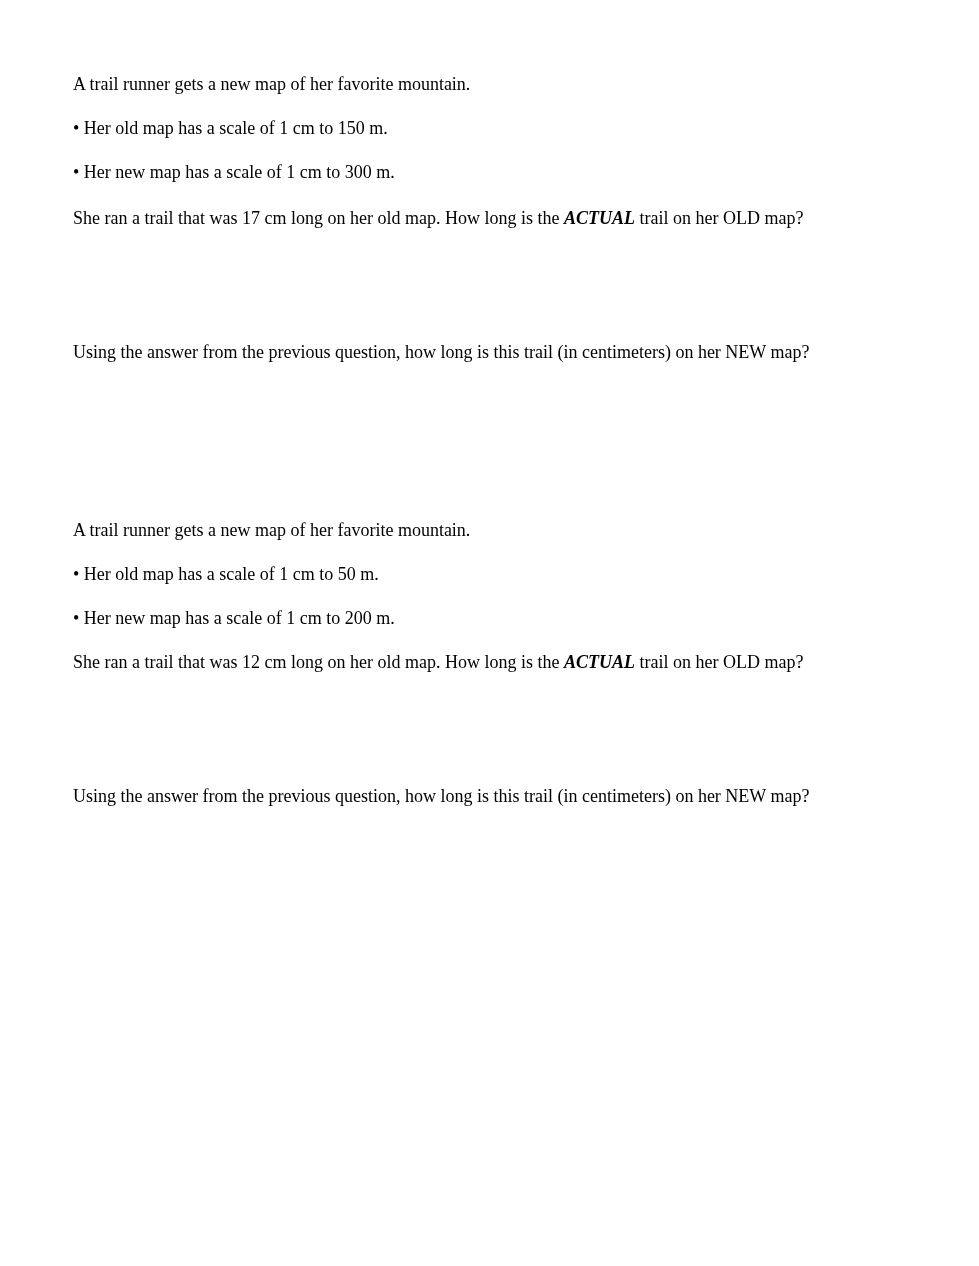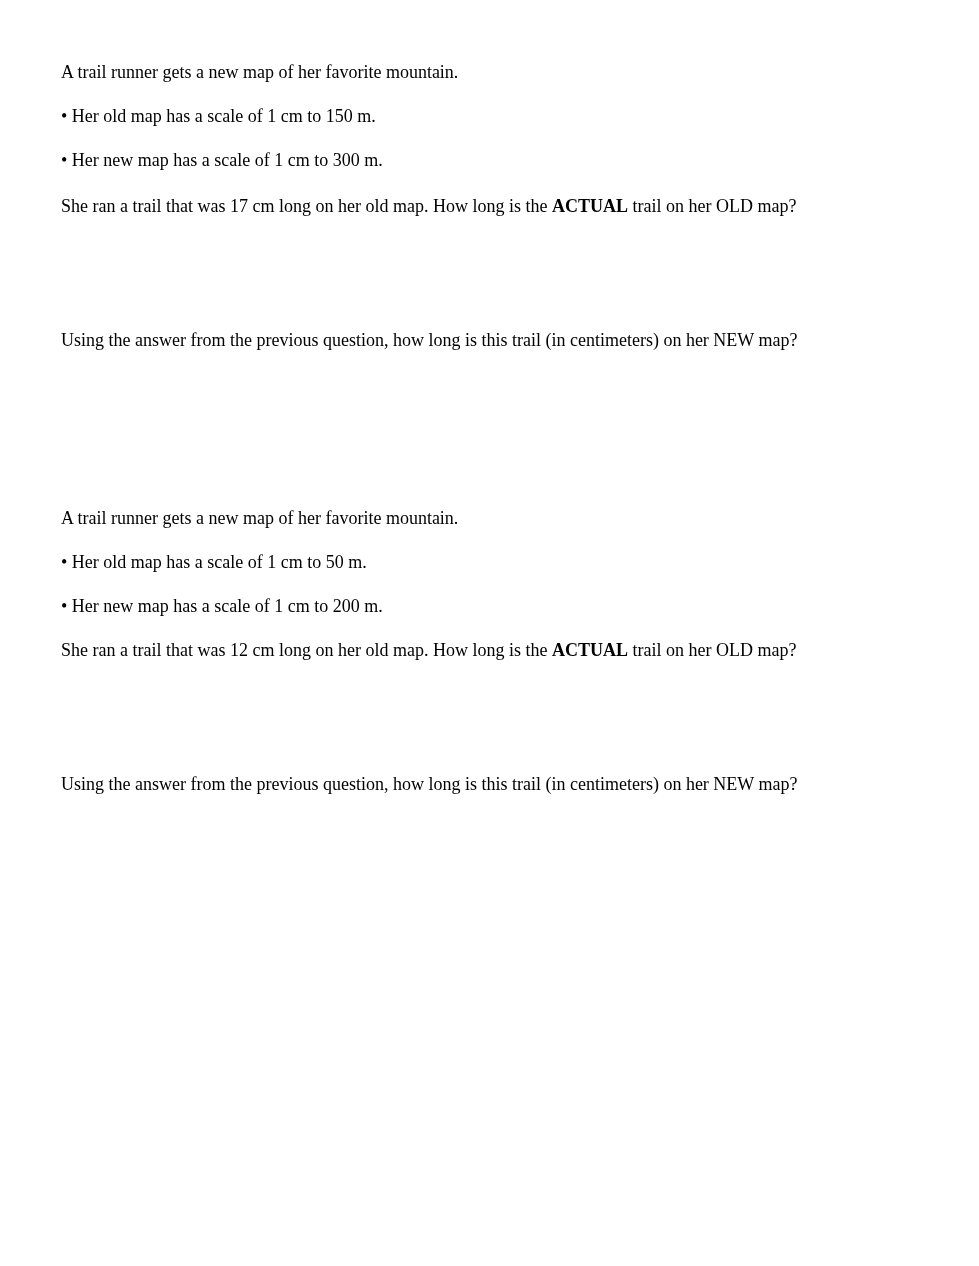--- a/index.html
+++ b/index.html
@@ -12,28 +12,29 @@
     width: 979px;
     height: 1266px;
     background: #ffffff;
     overflow: hidden;
     font-family: "Liberation Serif", "DejaVu Serif", serif;
     color: #000000;
   }
   .line {
     position: absolute;
     left: 57px;
-    margin: 4px;
+    margin: 16px;
     font-size: 18px;
     line-height: 21px;
     white-space: nowrap;
     color: #000000;
   }
   .line strong {
     font-weight: bold;
+    font-style: italic;
   }
   
   .p1-intro    { top: 58px; }
   .p1-bullet1  { top: 102px; }
   .p1-bullet2  { top: 146px; }
   .p1-question { top: 192px; }
   .p1-followup { top: 326px; }
   
   .p2-intro    { top: 504px; }
   .p2-bullet1  { top: 548px; }

